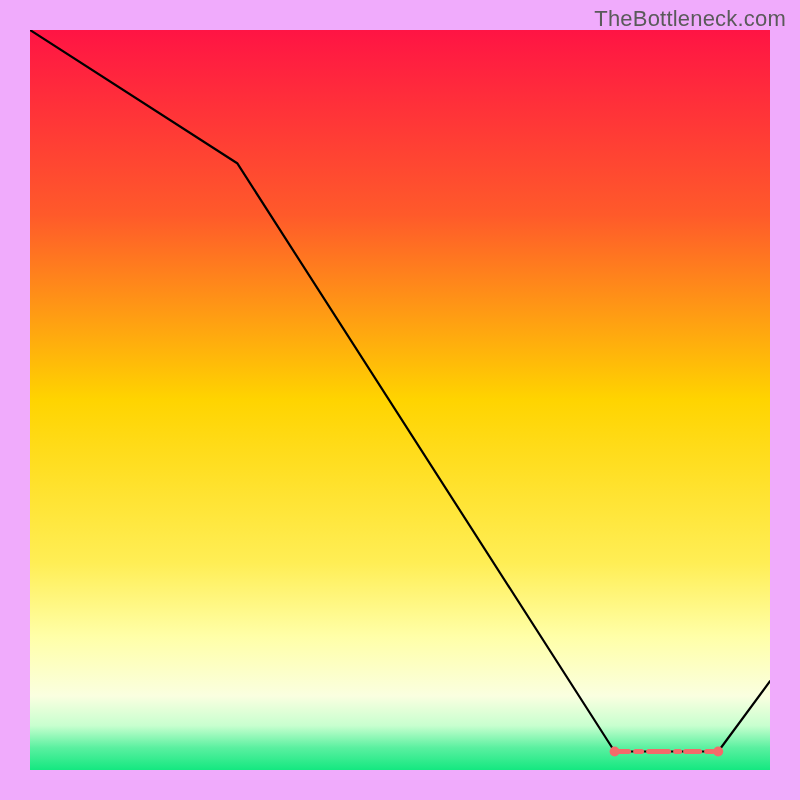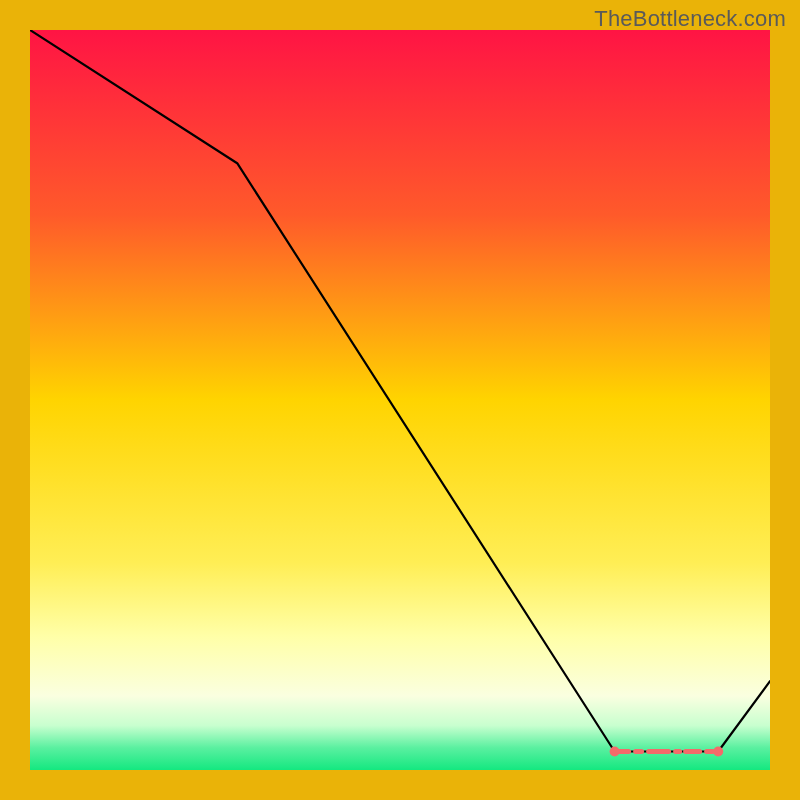--- a/index.html
+++ b/index.html
@@ -8,21 +8,21 @@
     width: 800px;
     height: 800px;
     background: #000;
     font-family: Arial, Helvetica, sans-serif;
     overflow: hidden;
   }
   .frame {
     position: relative;
     width: 800px;
     height: 800px;
-    background: #eab308;
+    background: #f0abfc;
   }
   .watermark {
     position: absolute;
     top: 6px;
     right: 14px;
     color: #5a5a5a;
     font-size: 22px;
     letter-spacing: 0.2px;
     font-weight: 400;
     user-select: none;

